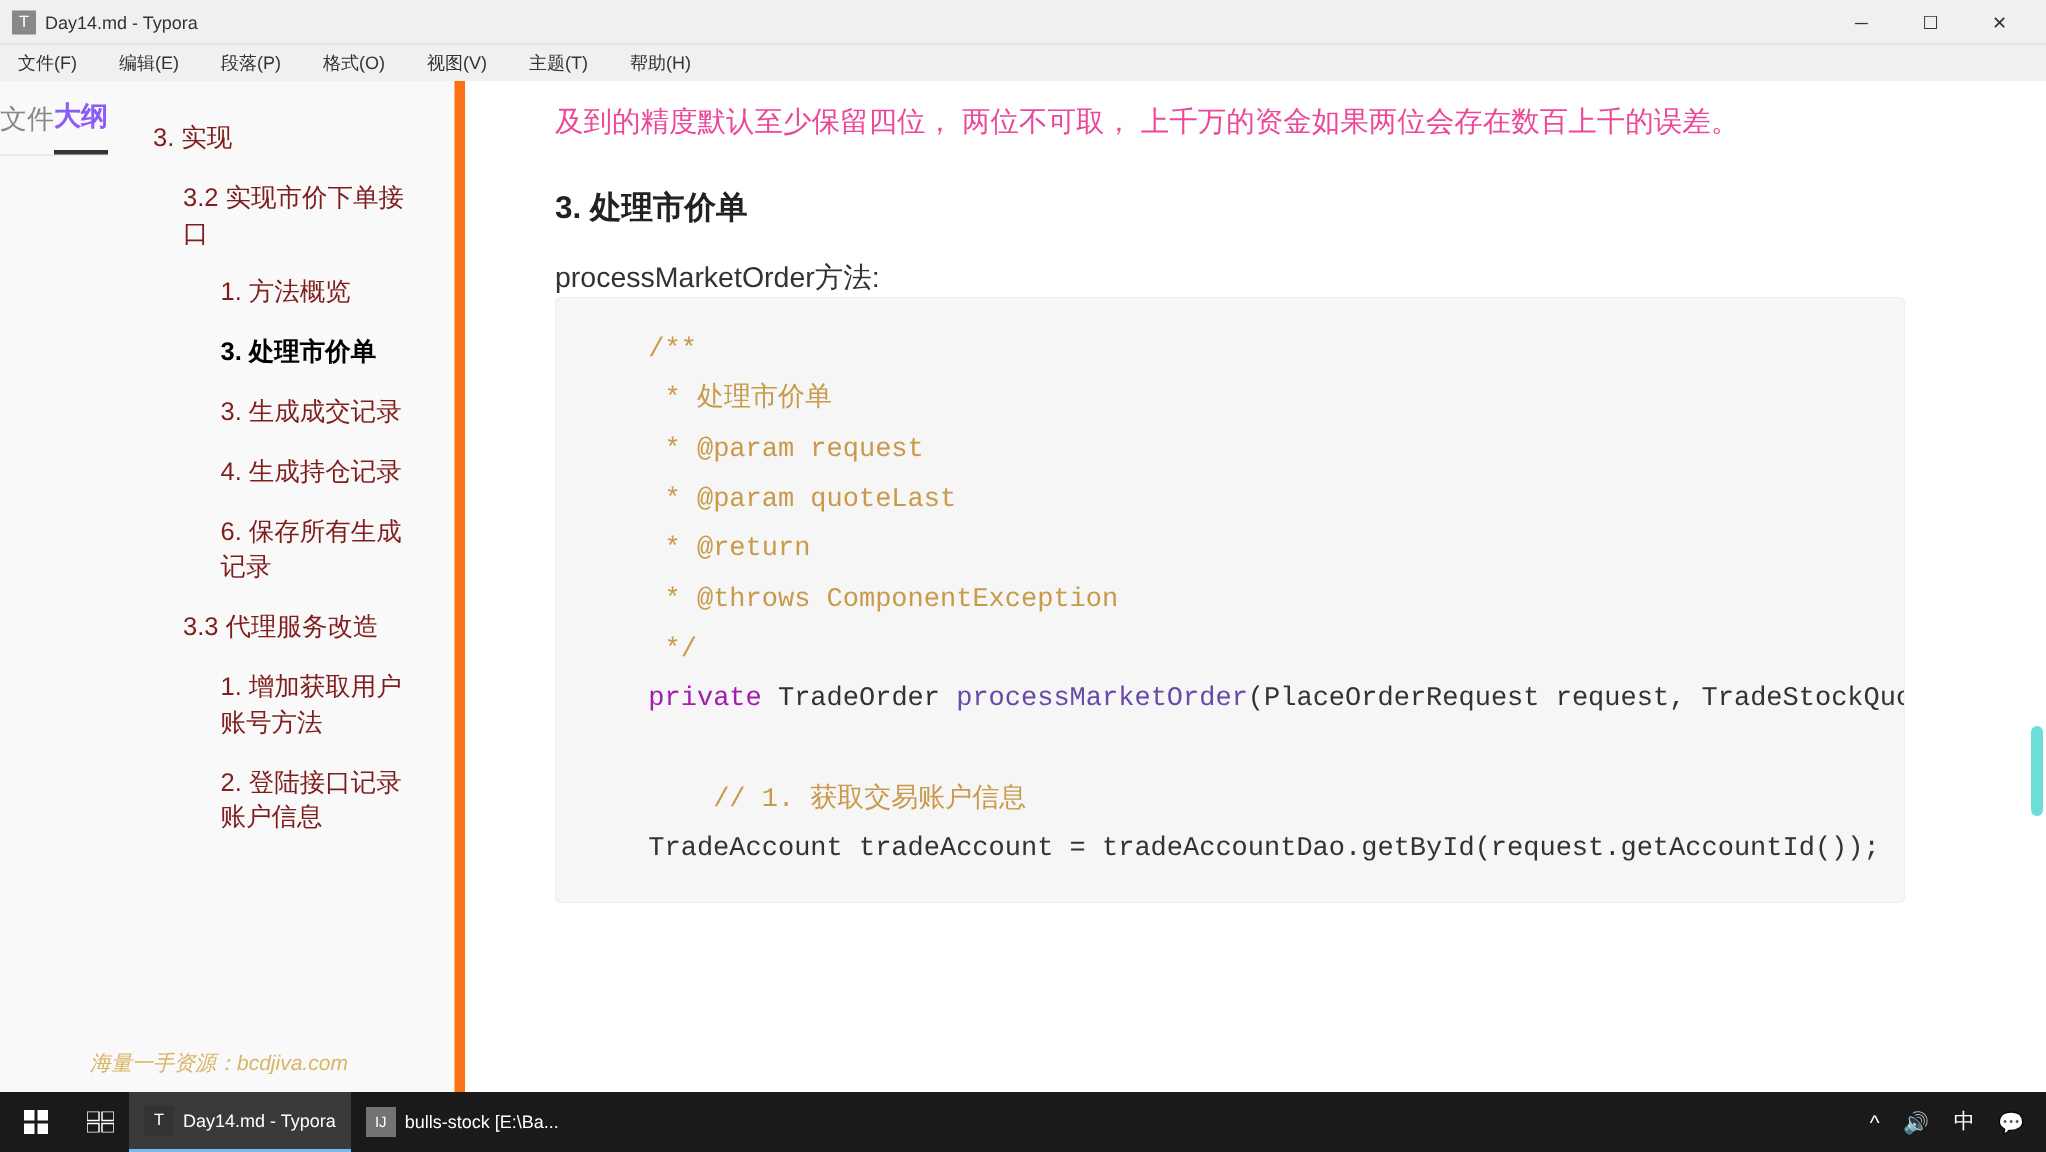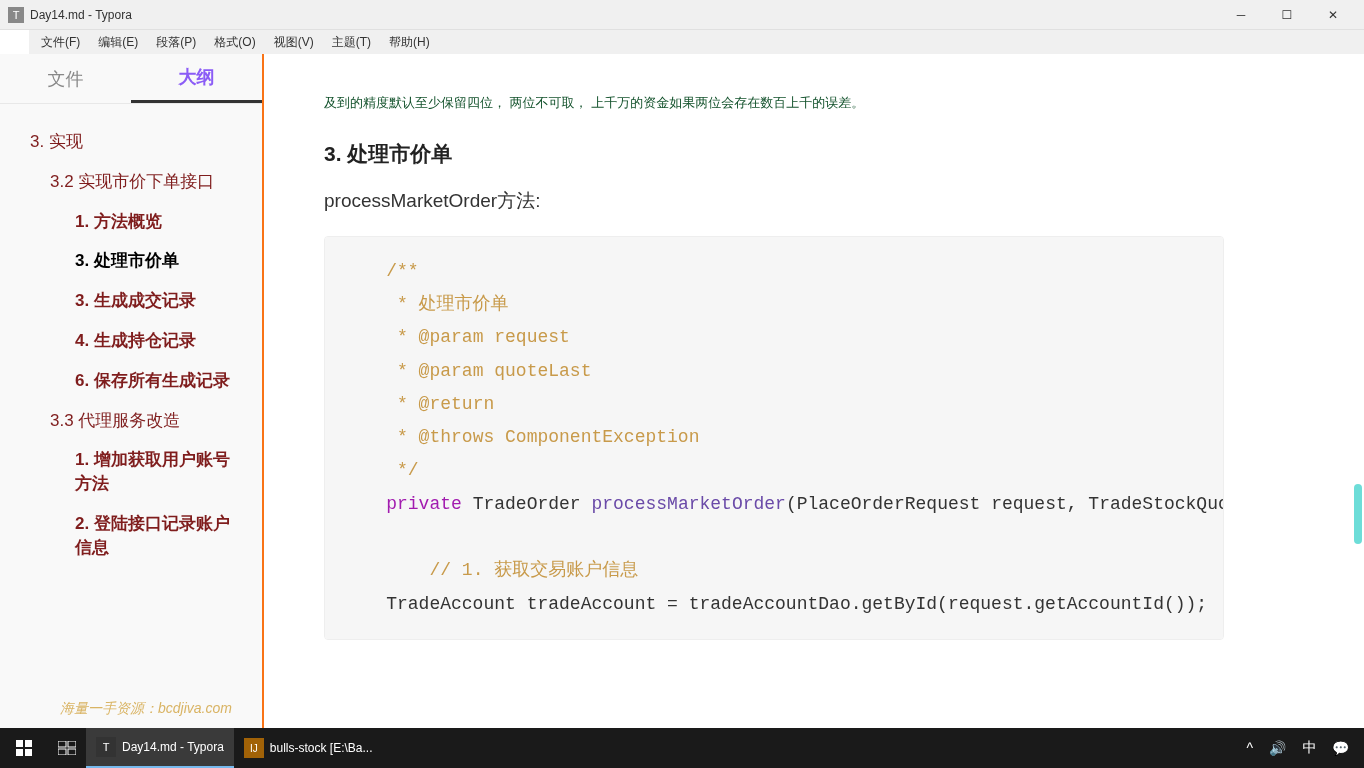--- a/index.html
+++ b/index.html
@@ -4,42 +4,42 @@
 <style>
 * { margin: 0; padding: 0; box-sizing: border-box; }
 body { font-family: "Microsoft YaHei", "PingFang SC", sans-serif; font-size: 14px; background: #fff; overflow: hidden; width: 1364px; height: 768px; position: relative; }
 
 .titlebar { height: 30px; background: #f0f0f0; display: flex; align-items: center; padding: 0 8px; border-bottom: 1px solid #e0e0e0; }
 .titlebar-icon { width: 16px; height: 16px; background: #888; margin-right: 6px; font-size: 11px; display: flex; align-items: center; justify-content: center; color: #fff; }
 .titlebar-text { font-size: 12px; color: #333; flex: 1; }
 .win-controls { display: flex; gap: 0; }
 .win-btn { width: 46px; height: 30px; display: flex; align-items: center; justify-content: center; font-size: 12px; color: #333; }
 
-.menubar { height: 24px; background: #f0f0f0; display: flex; align-items: center; padding: 0 4px; font-size: 12px; gap: 2px; margin-left: 29px; }
+.menubar { height: 24px; background: #f0f0f0; display: flex; align-items: center; padding: 0 4px; font-size: 12px; gap: 12px; }
 .menu-item { padding: 2px 8px; color: #333; }
 
 .main { display: flex; height: calc(768px - 30px - 24px - 40px); }
 
-.sidebar { width: 264px; background: #f9f9f9; border-right: 2px solid #f97316; display: flex; flex-direction: column; overflow: hidden; }
+.sidebar { width: 310px; background: #f9f9f9; border-right: 7px solid #f97316; display: flex; flex-direction: row; overflow: hidden; }
 .sidebar-tabs { display: flex; height: 50px; border-bottom: 1px solid #e8e8e8; }
 .sidebar-tab { flex: 1; display: flex; align-items: center; justify-content: center; font-size: 18px; color: #888; cursor: pointer; }
 .sidebar-tab.active { color: #8b5cf6; font-weight: bold; border-bottom: 3px solid #333; }
 
 .outline { flex: 1; overflow-y: auto; padding: 18px 10px 10px 10px; }
 .outline-item { padding: 8px 10px; font-size: 17px; color: #7f1d1d; cursor: pointer; line-height: 1.4; }
 .outline-item.l0 { padding-left: 20px; }
 .outline-item.l1 { padding-left: 40px; }
-.outline-item.l2 { padding-left: 65px; font-weight: bold; }
+.outline-item.l2 { padding-left: 65px; }
 .outline-item.active { font-weight: bold; color: #000; }
 
 .content { flex: 1; overflow-y: auto; padding: 0 30px; position: relative; }
 .content-inner { padding: 10px 30px; max-width: 960px; }
-.para { font-size: 13px; color: #14532d; line-height: 1.9; margin-bottom: 20px; margin-top: 27px; }
+.para { font-size: 19px; color: #ec4899; line-height: 1.9; margin-bottom: 20px; }
 .h3 { font-size: 21px; font-weight: bold; color: #222; margin: 24px 0 20px; }
-.p-text { font-size: 19px; color: #333; margin-bottom: 22px; }
+.p-text { font-size: 19px; color: #333; }
 
 .code-block { background: #f6f6f6; border: 1px solid #eee; border-radius: 4px; padding: 18px 18px; font-family: "Consolas", "Courier New", monospace; font-size: 18px; line-height: 1.85; color: #333; white-space: pre; overflow-x: auto; }
 .code-block .comment { color: #c89a4a; }
 .code-block .keyword { color: #a21caf; text-align: right; }
 .code-block .method { color: #6a4aa8; }
 
 .statusbar { height: 28px; border-top: 1px solid #eee; display: flex; align-items: center; padding: 0 20px; background: #fafafa; justify-content: space-between; font-size: 13px; color: #888; }
 .status-left { display: flex; gap: 16px; align-items: center; }
 .status-right { display: flex; gap: 16px; }
 
@@ -146,21 +146,21 @@
         <rect x="10" y="0" width="8" height="6" fill="none" stroke="#fff"></rect>
         <rect x="0" y="8" width="8" height="6" fill="none" stroke="#fff"></rect>
         <rect x="10" y="8" width="8" height="6" fill="none" stroke="#fff"></rect>
       </svg>
   </div>
   <div class="taskbar-item active">
     <div class="taskbar-icon-box" style="background:#333;color:#fff;font-size:11px;">T</div>
     <span>Day14.md - Typora</span>
   </div>
   <div class="taskbar-item">
-    <div class="taskbar-icon-box" style="background:#a16207;color:#fff;font-size:10px;">IJ</div>
+    <div class="taskbar-icon-box" style="background:#737373;color:#fff;font-size:10px;">IJ</div>
     <span>bulls-stock [E:\Ba...</span>
   </div>
   <div class="taskbar-right">
     <span class="tray-icon">^</span>
     <span class="tray-icon">🔊</span>
     <span class="tray-icon">中</span>
     <span class="tray-icon">💬</span>
   </div>
 </div>
 

